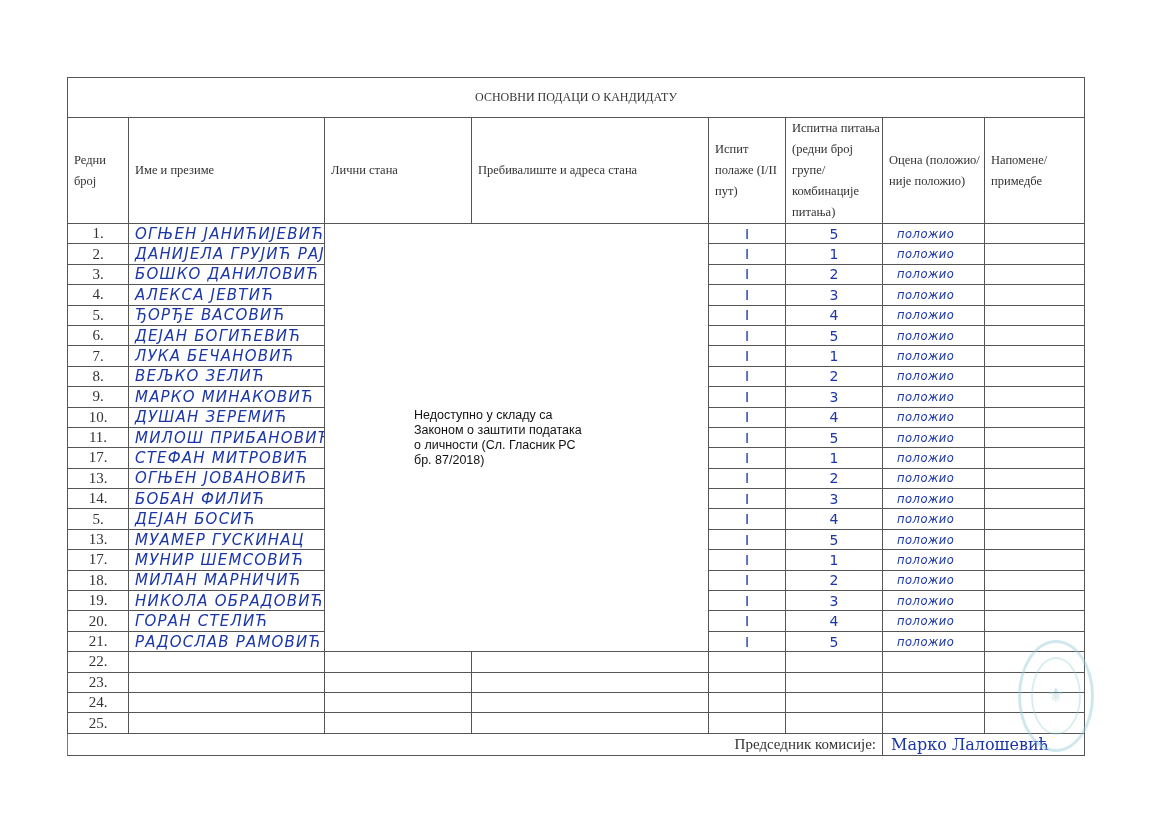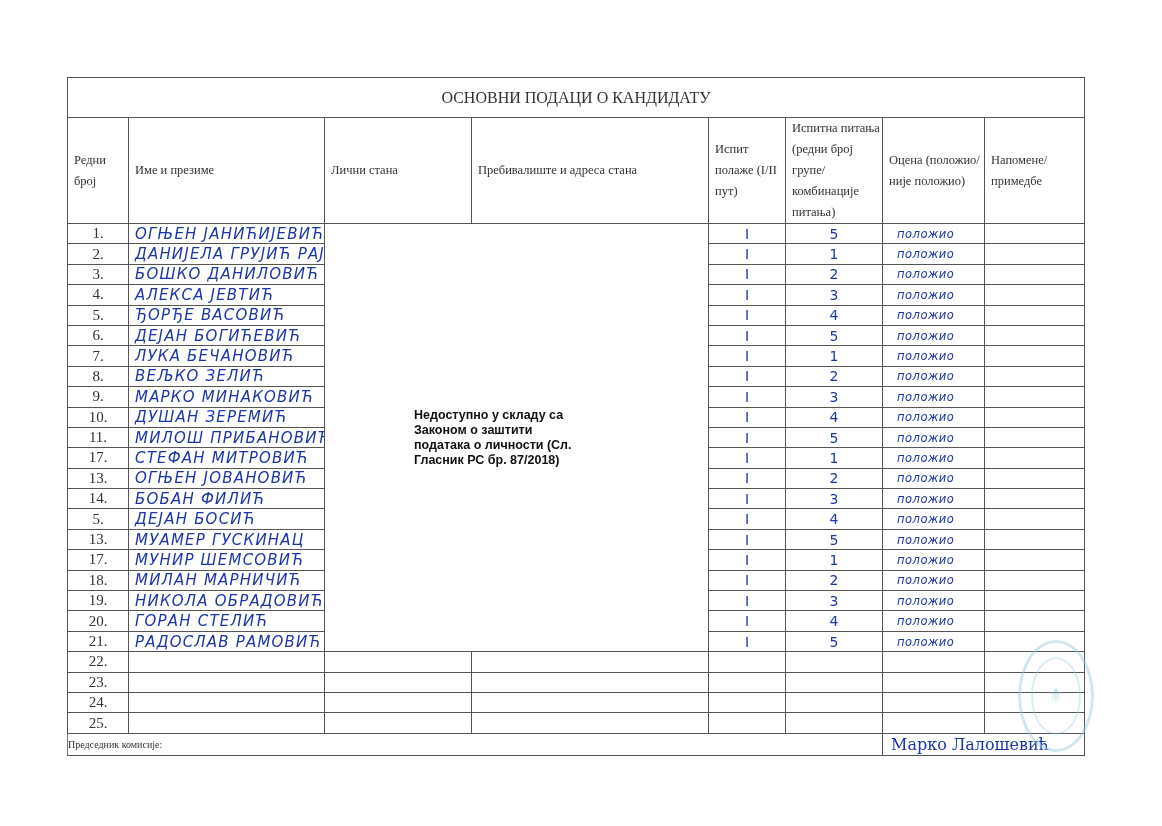--- a/index.html
+++ b/index.html
@@ -1,31 +1,31 @@
 <!DOCTYPE html>
 <html><head>
 <meta charset="utf-8">
 <style>
   html, body { margin:0; padding:0; background:#ffffff; }
   body { width:1162px; height:826px; position:relative; overflow:hidden; font-family:"Liberation Serif", serif; color:#222; }
   table.form { position:absolute; left:67px; top:77px; border-collapse:collapse; table-layout:fixed; width:1017px; }
   table.form td, table.form th { border:1px solid #555; padding:0; font-weight:normal; overflow:hidden; white-space:nowrap; }
   table.form { border:1.5px solid #7a7a7a; }
-  .title-cell { height:39px; text-align:center; font-size:16px; color:#333; vertical-align:middle; }
+  .title-cell { height:39px; text-align:center; font-size:12px; color:#333; vertical-align:middle; }
   .hdr { height:95px; font-size:12.5px; color:#333; vertical-align:middle; text-align:left; padding-left:6px !important; line-height:21px; white-space:normal !important; }
   .hdr.c0 { padding-left:6px !important;margin-left:40px; }
   tr.row td { height:19.4px; font-size:15px; }
   .num { text-align:center; font-family:"Liberation Serif", serif; color:#333; }
   .hand { font-family:"DejaVu Sans", sans-serif; color:#1b36a8; font-size:11px; letter-spacing:1.2px; text-transform:uppercase; padding-left:6px !important; font-style:italic; }
   .hand.center { text-align:center; padding-left:0 !important; font-size:14px; letter-spacing:0; font-style:normal; }
   .hand.grade { text-transform:none; font-size:11.5px; letter-spacing:0.5px; padding-left:14px !important; }
   .merged { text-align:center; vertical-align:middle; }
-  .redacted { display:inline-block; text-align:left; font-family:"Liberation Sans", sans-serif; font-weight:bold; font-size:12.5px; line-height:15px; color:#111; white-space:normal; width:175px; margin-left:-30px; margin-top:0px; }
+  .redacted { display:inline-block; text-align:left; font-family:"Liberation Sans", sans-serif; font-weight:normal; font-size:12.5px; line-height:15px; color:#111; white-space:normal; width:175px; margin-left:-30px; margin-top:0px; }
   .footer-row td { height:21px; }
-  .footer-label { padding-right:6px !important; font-size:10px; color:#333; vertical-align:middle; }
+  .footer-label { text-align:right; padding-right:6px !important; font-size:15px; color:#333; vertical-align:middle; }
   .signature { font-family:"DejaVu Serif", serif; color:#1b36a8; font-size:16px; padding-left:8px !important; }
   .stamp { position:absolute; left:1018px; top:640px; width:76px; height:112px; border-radius:50%; border:3px solid rgba(150,205,215,0.45); box-sizing:border-box; }
   .stamp .inner { position:absolute; left:10px; top:14px; right:10px; bottom:14px; border-radius:50%; border:2px solid rgba(150,205,215,0.35); }
   .stamp .mark { position:absolute; left:0; right:0; top:40px; text-align:center; color:rgba(130,195,210,0.45); font-size:20px; font-family:"DejaVu Sans", sans-serif; }
 </style>
 </head>
 <body>
 
 <table class="form">
   <colgroup>

